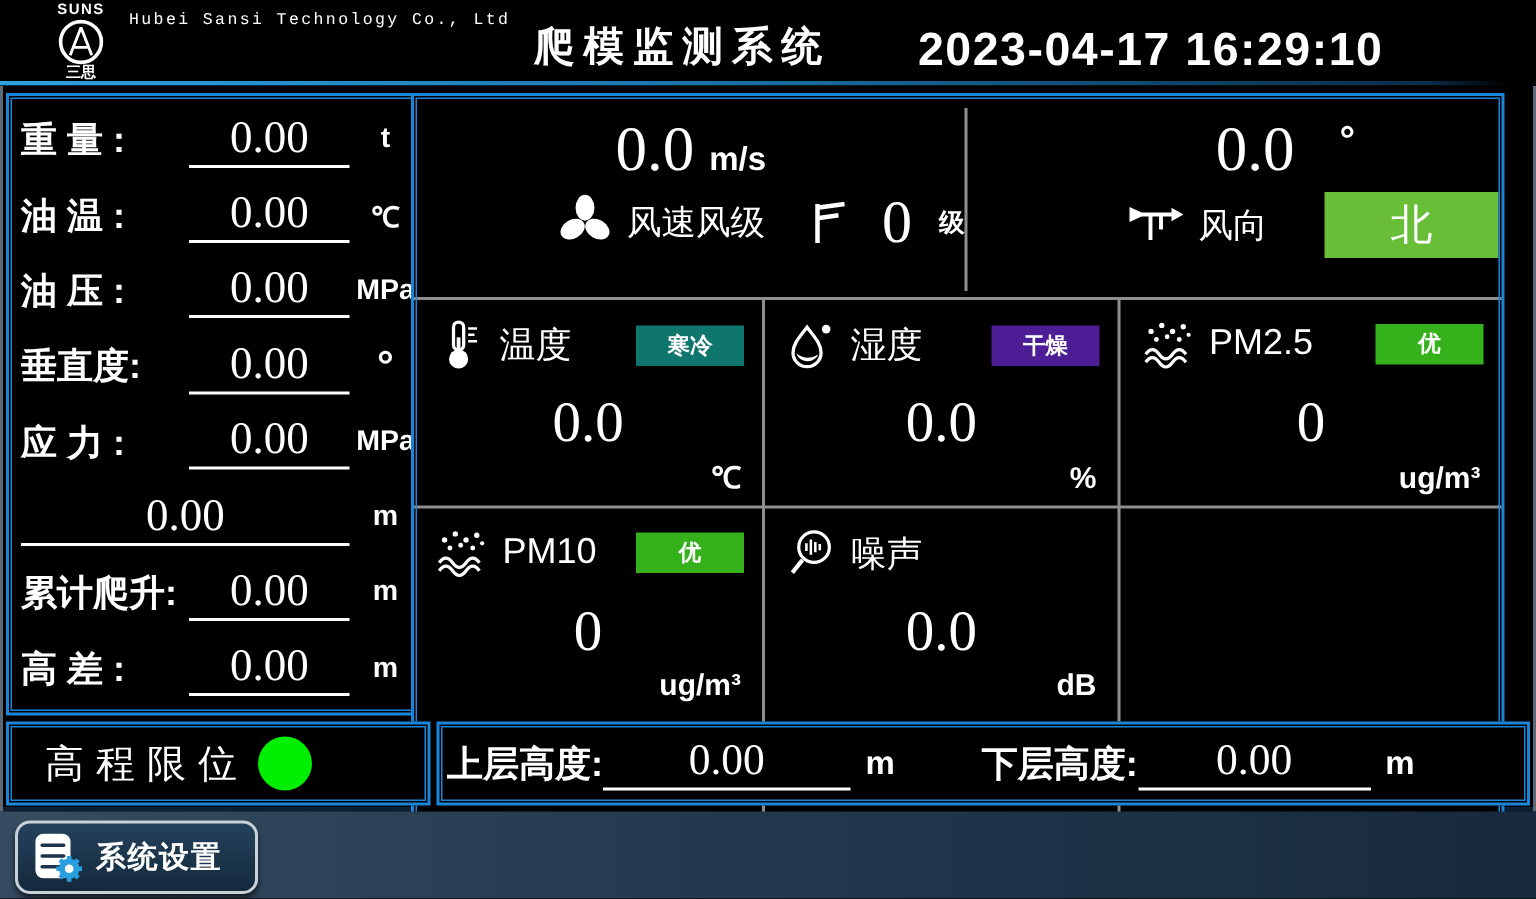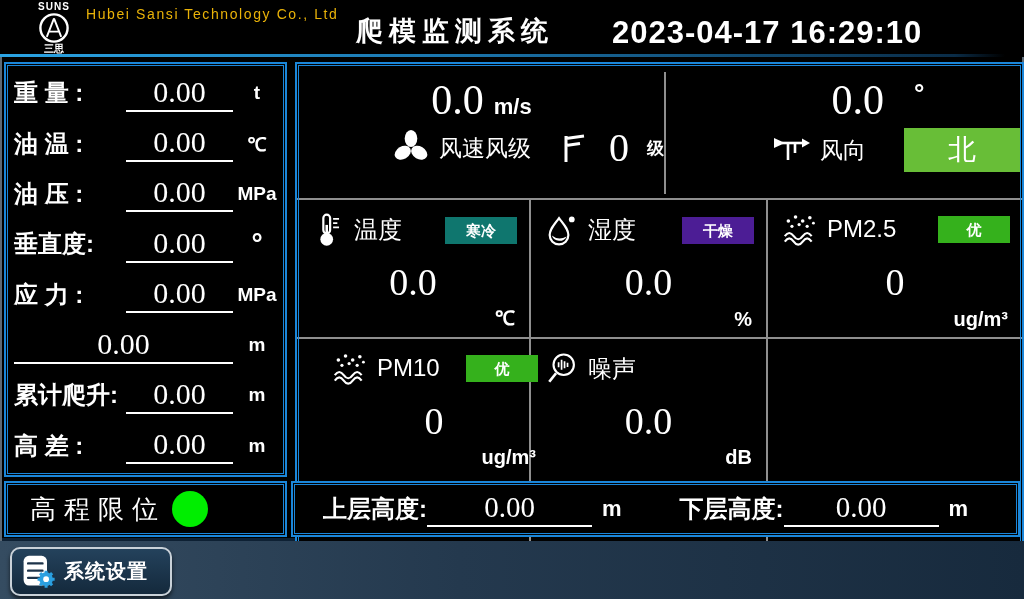--- a/index.html
+++ b/index.html
@@ -6,32 +6,32 @@
   .screen{position:relative;width:1024px;height:599px;background:#000;overflow:hidden;
           font-family:"Liberation Sans",sans-serif;color:#fff;}
   
   .header{position:absolute;left:0;top:0;width:1024px;height:57px;background:#000;}
   .logo-block{position:absolute;left:26px;top:1px;width:56px;text-align:center;}
   .logo-top{font-size:10px;font-weight:bold;letter-spacing:1px;line-height:11px;}
   .logo-bottom{font-size:10px;font-weight:bold;line-height:10px;}
   .logo-circle{width:32px;height:32px;display:block;margin:0 auto;}
   .company{position:absolute;left:86px;top:6px;}
   .company-cn{font-size:20px;font-weight:bold;letter-spacing:2px;line-height:24px;}
-  .company-en{font-size:14px;letter-spacing:1.6px;color:#eab308;line-height:17px;}
+  .company-en{font-size:11px;letter-spacing:1.6px;color:#ffffff;line-height:17px;font-family:Liberation Mono, monospace;}
   .app-title{position:absolute;left:356px;top:13px;font-size:27px;font-weight:bold;letter-spacing:6px;}
   .datetime{position:absolute;left:612px;top:15px;font-size:31px;font-weight:bold;letter-spacing:1px;}
   .header-line{position:absolute;left:0;top:54px;width:1005px;height:3px;
       background:linear-gradient(90deg,#2ba4e4 0%,#1b76ae 45%,#0a2c47 95%,#000 100%);}
   
   .main-area{position:absolute;left:0;top:57px;width:1024px;height:484px;background:#000;
       box-shadow:inset 2px 0 0 #5d6a76, inset -2px 0 0 #5d6a76, inset 0 -3px 0 #0d2033;}
   .panel{position:absolute;background:#000;border:2px solid #1a86d9;box-sizing:border-box;}
   .panel::after{content:"";position:absolute;inset:1px;border:1px solid #1a86d9;pointer-events:none;}
   .p-left{left:4px;top:5px;width:283px;height:415px;}
-  .p-main{left:295px;top:5px;width:729px;height:525px;}
+  .p-main{left:274px;top:5px;width:729px;height:525px;}
   .p-limit{left:4px;top:424px;width:283px;height:56px;}
   .p-heights{left:291px;top:424px;width:729px;height:56px;}
   
   .m-rows{position:absolute;inset:4px 8px;display:flex;flex-direction:column;justify-content:space-around;}
   .m-row{display:flex;align-items:center;height:48px;}
   .m-label{width:112px;font-size:24px;font-weight:bold;white-space:pre;}
   .m-value{flex:1;text-align:center;font-family:"Liberation Serif",serif;font-size:30px;
            border-bottom:2px solid #fff;padding-bottom:1px;margin:0 4px 0 0;}
   .m-unit{width:40px;text-align:center;font-size:19px;font-weight:bold;}
   
@@ -60,21 +60,21 @@
   .cell-badge{margin-left:auto;min-width:72px;height:27px;line-height:27px;text-align:center;
               font-size:15px;font-weight:bold;color:#fff;}
   .cell-badge:empty{display:none;}
   .cell-value{position:absolute;left:0;right:0;top:60px;text-align:center;
               font-family:"Liberation Serif",serif;font-size:38px;}
   .cell-unit{position:absolute;right:14px;bottom:6px;font-size:20px;font-weight:bold;}
   
   .limit-inner{position:absolute;inset:0;display:flex;align-items:center;padding-left:24px;}
   .limit-label{font-size:26px;font-weight:normal;letter-spacing:8px;}
   .limit-dot{width:36px;height:36px;border-radius:50%;margin-left:6px;}
-  .heights-inner{position:absolute;inset:0;display:flex;align-items:center;padding-left:30px;}
+  .heights-inner{position:absolute;inset:0;display:flex;align-items:center;padding-left:5px;}
   .h-label{font-size:24px;font-weight:bold;}
   .h-value{width:165px;text-align:center;font-family:"Liberation Serif",serif;font-size:29px;
            border-bottom:2px solid #fff;padding-bottom:1px;}
   .h-unit{font-size:22px;font-weight:bold;margin-left:10px;}
   .h-gap{margin-left:58px;}
   
   .footer{position:absolute;left:0;top:541px;width:1024px;height:71px;
       background:linear-gradient(90deg,#354c61 0%,#24394e 45%,#172a3d 100%);}
   .settings-btn{position:absolute;left:10px;top:6px;width:142px;height:45px;border-radius:10px;
       background:linear-gradient(#24425c,#14293c);border:2px solid #c9d1d8;
@@ -245,21 +245,21 @@
             <path d="M3 27 q5 -7 10 0 t10 0 t10 0" fill="none" stroke="#fff" stroke-width="2.4"></path>
             <path d="M3 33 q5 -7 10 0 t10 0 t10 0" fill="none" stroke="#fff" stroke-width="2.4"></path>
           </svg>
           <span class="cell-name">PM2.5</span>
           <span class="cell-badge" style="background-color: rgb(53, 177, 28);">优</span>
         </div>
         <div class="cell-value">0</div>
         <div class="cell-unit">ug/m³</div>
       </div>
 
-      <div class="env-cell" style="left:0;top:275px;width:232px;height:136px;margin-left:21px;">
+      <div class="env-cell" style="left:0;top:275px;width:232px;height:136px;">
         <div class="cell-head">
           <svg width="36" height="34" viewBox="0 0 40 38">
             <g fill="#fff">
               <circle cx="7" cy="10" r="2"></circle>
                 <circle cx="15" cy="5.5" r="2"></circle>
                 <circle cx="23" cy="10" r="2"></circle>
               <circle cx="31" cy="6.5" r="2"></circle>
                 <circle cx="11" cy="16" r="1.8"></circle>
                 <circle cx="19" cy="14" r="1.8"></circle>
               <circle cx="28" cy="16" r="1.8"></circle>

